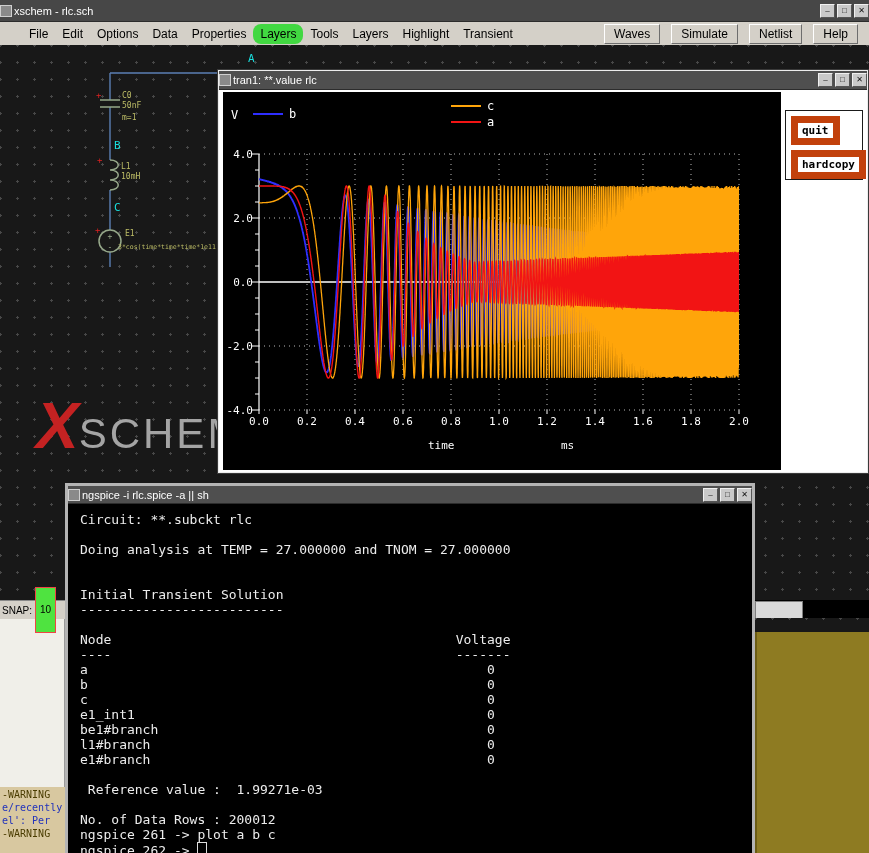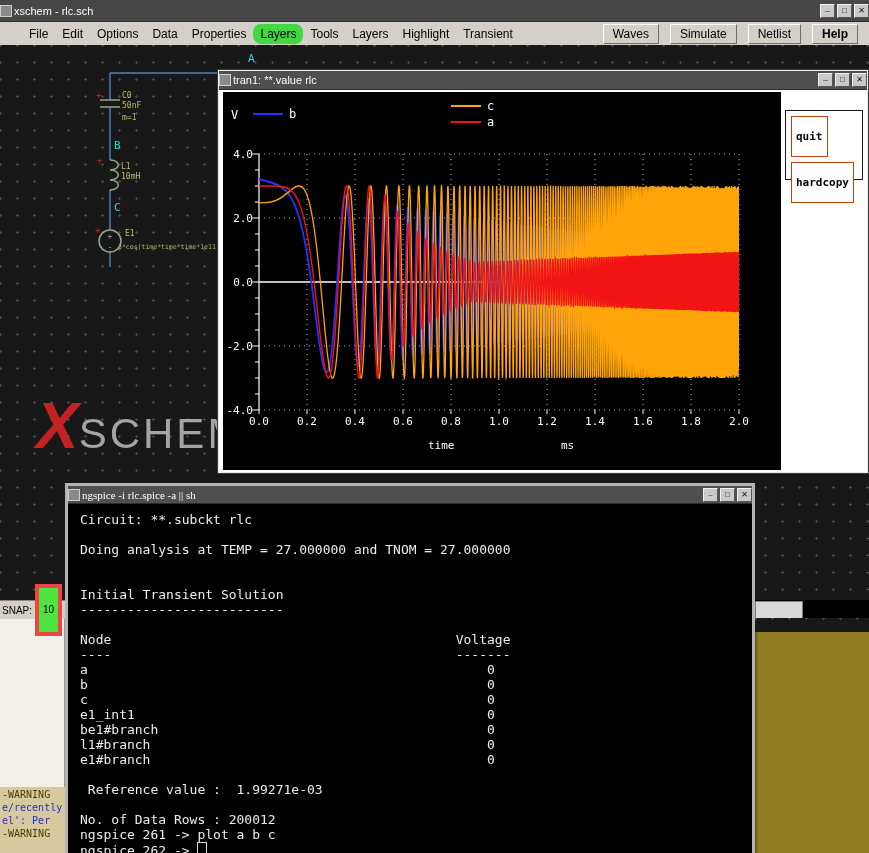--- a/index.html
+++ b/index.html
@@ -29,21 +29,21 @@
   .dots{background-color:#181818;
         background-image:radial-gradient(circle,#484848 1px,transparent 1.3px);
         background-size:17px 17px;background-position:9px 9px;}
   .canvas{position:absolute;top:45px;left:0;width:869px;height:555px;}
   .schematic{position:absolute;left:0;top:0;}
   .logo{position:absolute;left:36px;top:352px;display:flex;align-items:baseline;}
   .logo-x{color:#c42222;font-size:64px;font-weight:bold;font-style:italic;line-height:58px;}
   .logo-rest{color:#a4a4a4;font-size:42px;letter-spacing:3px;line-height:42px;}
   .snapbar{position:absolute;top:600px;left:0;width:65px;height:18px;background:#d4d0c8;border-top:1px solid #888;
            display:flex;align-items:center;gap:3px;font-size:10px;padding:0 2px;color:#000;}
-  .snapval{background:#4fe340;border:4px solid #ef4444;height:12px;line-height:12px;padding:16px 4px;font-size:10px;}
+  .snapval{background:#4fe340;border:1px solid #ef4444;height:12px;line-height:12px;padding:16px 4px;font-size:10px;}
   .statusbox{position:absolute;top:601px;left:755px;width:46px;height:19px;background:#d9d9d9;border:1px solid #7e7e7e;}
   .canvas-ext{position:absolute;top:618px;left:755px;width:114px;height:14px;}
 
   
   .bg-left{position:absolute;left:0;top:618px;width:65px;height:235px;}
   .bg-left-white{height:169px;background:#f0efe9;border-right:1px solid #9a9a9a;}
   .bg-left-tan{height:66px;background:#d8c8a0;font:10px/13px "DejaVu Sans Mono",monospace;
                padding:1px 2px;overflow:hidden;}
   .warn-line{white-space:nowrap;}
   .bg-right{position:absolute;left:755px;top:632px;width:114px;height:221px;background:#8e7b22;
@@ -53,26 +53,26 @@
   .tran{left:218px;top:70px;width:648px;height:401px;background:#d8d8d8;border:1px solid #ededed;
         box-shadow:0 0 0 1px #3a3a3a;}
   .tran-body{position:absolute;top:19px;left:0;right:0;bottom:0;background:#ffffff;}
   .plot{position:absolute;left:4px;top:2px;width:558px;height:378px;background:#000;}
   .plot svg{position:absolute;left:0;top:0;}
   .ylab{position:absolute;left:8px;top:16px;color:#fff;font:12px "DejaVu Sans Mono",monospace;}
   .legend-entry{position:absolute;display:flex;align-items:center;gap:6px;color:#fff;
                 font:12px "DejaVu Sans Mono",monospace;}
   .swatch{width:30px;height:0;border-top:2px solid #fff;}
   .side-panel{position:absolute;left:566px;top:20px;width:76px;height:68px;background:#fff;border:1px solid #1a1a1a;}
-  .panel-btn{display:block;margin:5px 0 0 5px;background:#fff;border:1px solid #c2410c;
-             font:bold 11px "DejaVu Sans Mono",monospace;padding:13px 4px;cursor:default;}
+  .panel-btn{display:block;margin:5px 0 0 5px;background:#fff;border:7px solid #c2410c;
+             font:bold 11px "DejaVu Sans Mono",monospace;padding:1px 4px;cursor:default;}
 
   
   .term{left:65px;top:483px;width:684px;height:380px;background:#000;border:3px solid #b4b4b4;}
-  .term .titlebar{height:17px;font-family:Liberation Serif, serif;}
+  .term .titlebar{height:17px;}
   .term-text{margin:0;padding:8px 12px;font:13px/15px "DejaVu Sans Mono",monospace;color:#ececec;background:#000;}
   .cursor{display:inline-block;width:8px;height:13px;border:1px solid #ddd;vertical-align:-2px;}
 </style>
 </head>
 <body>
 
 <div class="desktop">
 
   <div class="bg-left">
     <div class="bg-left-white"></div>
@@ -104,21 +104,21 @@
         <div class="menu-item">Properties</div>
         <div class="menu-item hl">Layers</div>
         <div class="menu-item">Tools</div>
         <div class="menu-item">Layers</div>
         <div class="menu-item">Highlight</div>
         <div class="menu-item">Transient</div>
         <div class="mb-spacer"></div>
         <button class="tb-btn">Waves</button>
         <button class="tb-btn">Simulate</button>
         <button class="tb-btn">Netlist</button>
-        <button class="tb-btn" style=" font-weight: bold;">Help</button>
+        <button class="tb-btn" style="">Help</button>
       </div>
 
     <div class="canvas dots">
       <svg class="schematic" width="300" height="555" viewBox="0 0 300 555">
         <g stroke="#5b7fb4" stroke-width="1.4">
           <line x1="110" y1="28" x2="248" y2="28"></line>
           <line x1="110" y1="28" x2="110" y2="55"></line>
           <line x1="110" y1="62" x2="110" y2="115"></line>
           <line x1="110" y1="145" x2="110" y2="185"></line>
           <line x1="110" y1="207" x2="110" y2="222"></line>

